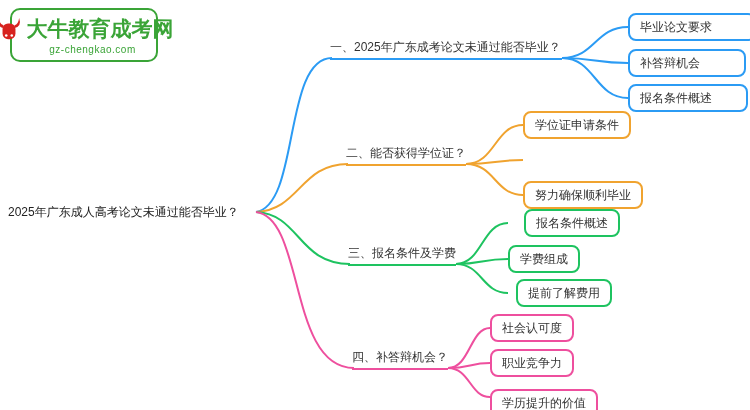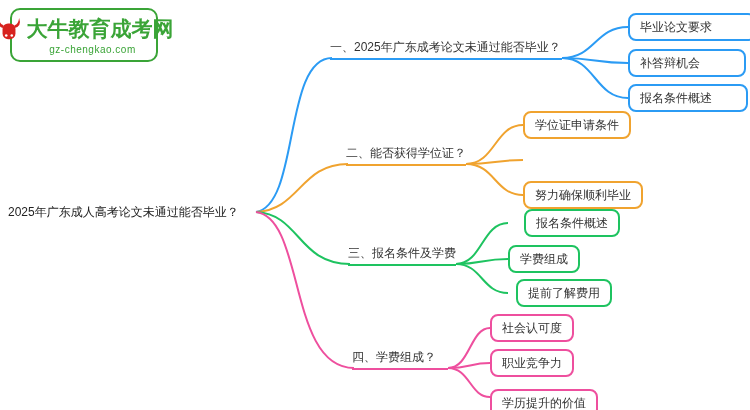--- a/index.html
+++ b/index.html
@@ -75,21 +75,21 @@
       <span class="logo-name">大牛教育成考网</span>
     </div>
     <div class="logo-url">gz-chengkao.com</div>
   </div>
 
   <div class="root-label">2025年广东成人高考论文未通过能否毕业？</div>
 
   <div class="branch-label" style="left: 330px; top: 40px; width: 232px; border-bottom-color: rgb(43, 155, 244);">一、2025年广东成考论文未通过能否毕业？</div>
   <div class="branch-label" style="left: 346px; top: 146px; width: 120px; border-bottom-color: rgb(240, 163, 47);">二、能否获得学位证？</div>
   <div class="branch-label" style="left: 348px; top: 246px; width: 108px; border-bottom-color: rgb(30, 195, 96);">三、报名条件及学费</div>
-  <div class="branch-label" style="left: 352px; top: 350px; width: 96px; border-bottom-color: rgb(238, 79, 158);">四、学费组成？</div>
+  <div class="branch-label" style="left: 352px; top: 350px; width: 96px; border-bottom-color: rgb(238, 79, 158);">四、补答辩机会？</div>
 
   <div class="child" style="left: 628px; top: 13px; width: 128px; border-color: rgb(43, 155, 244);">毕业论文要求</div>
   <div class="child" style="left: 628px; top: 49px; width: 118px; border-color: rgb(43, 155, 244);">补答辩机会</div>
   <div class="child" style="left: 628px; top: 84px; width: 120px; border-color: rgb(43, 155, 244);">报名条件概述</div>
 
   <div class="child" style="left: 523px; top: 111px; border-color: rgb(240, 163, 47);">学位证申请条件</div>
   <div class="child" style="left: 523px; top: 181px; border-color: rgb(240, 163, 47);">努力确保顺利毕业</div>
 
   <div class="child" style="left: 524px; top: 209px; border-color: rgb(30, 195, 96);">报名条件概述</div>
   <div class="child" style="left: 508px; top: 245px; border-color: rgb(30, 195, 96);">学费组成</div>

